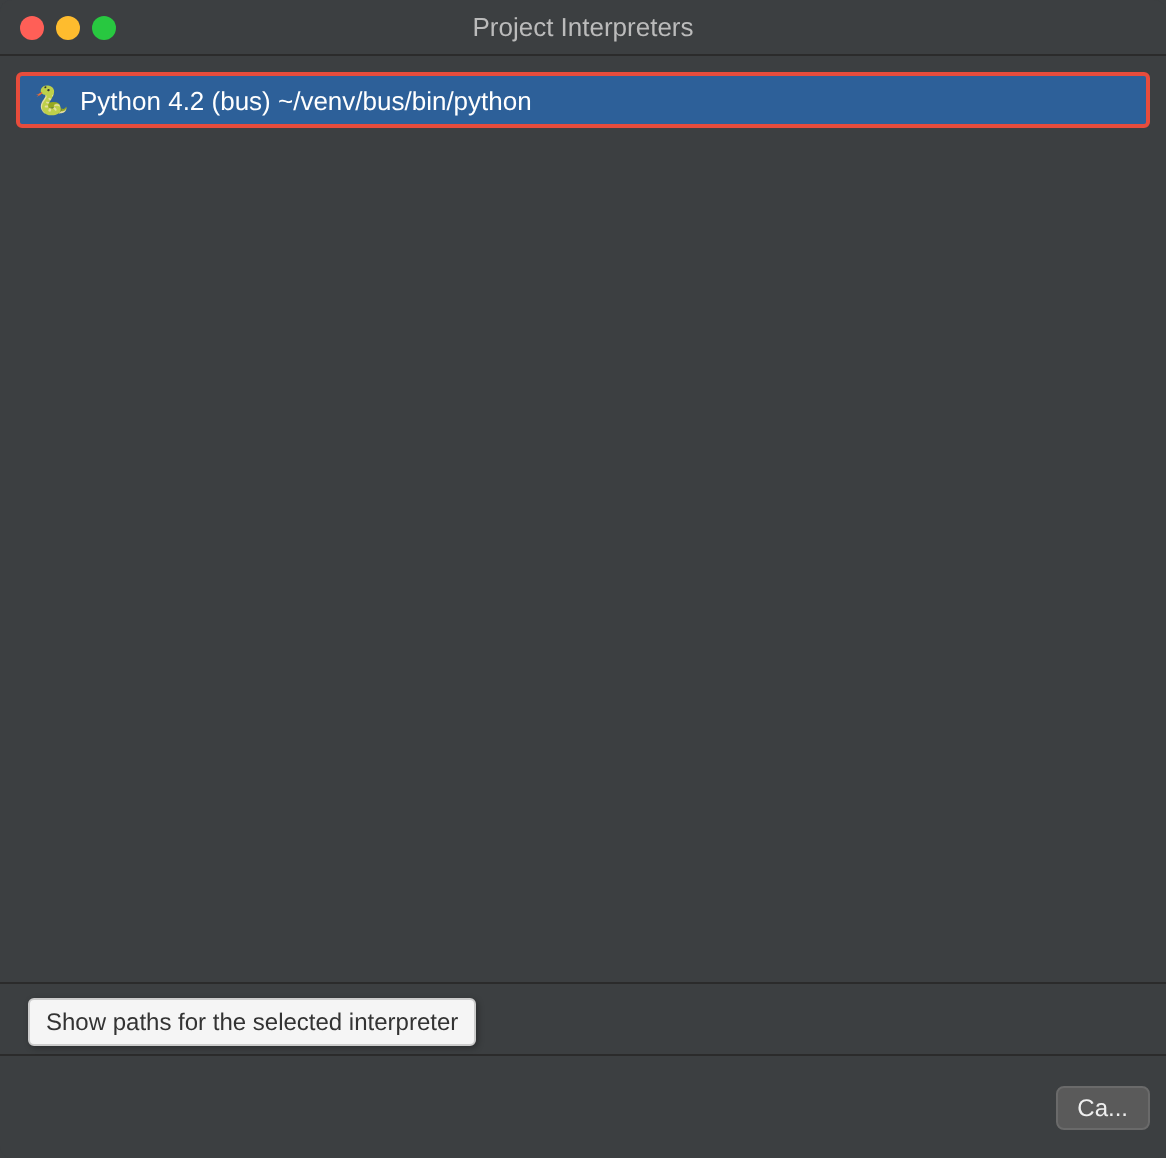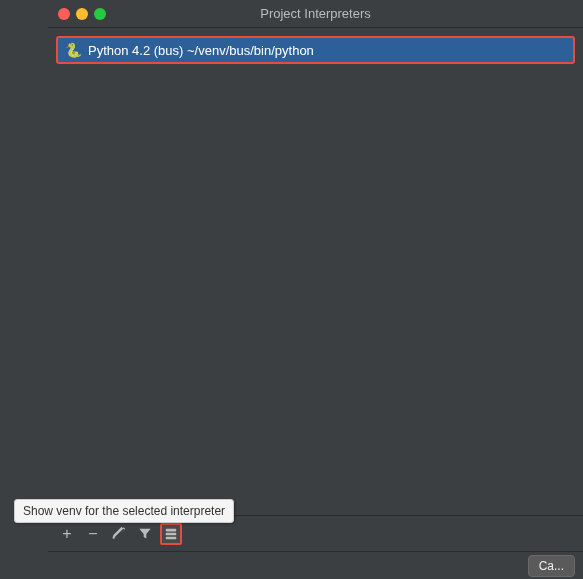--- a/index.html
+++ b/index.html
@@ -22,21 +22,20 @@
 
     .window {
       width: 583px;
       height: 579px;
       background: #3c3f41;
       display: flex;
       flex-direction: column;
       border-radius: 6px;
       overflow: hidden;
       position: relative;
-      padding-left: 48px;
     }
 
     
     .title-bar {
       background: #3c3f41;
       height: 28px;
       display: flex;
       align-items: center;
       justify-content: center;
       position: relative;
@@ -155,21 +154,21 @@
       border-radius: 2px;
     }
 
     .toolbar-btn.highlighted {
       border: 2px solid #e74c3c;
       background: #4a4a4a;
     }
 
     
     .footer {
-      height: 28px;
+      height: 52px;
       background: #3c3f41;
       border-top: 1px solid #2b2b2b;
       display: flex;
       align-items: center;
       justify-content: flex-end;
       padding: 0 8px;
       gap: 8px;
       flex-shrink: 0;
     }
 
@@ -206,21 +205,21 @@
   <div class="content-area">
     <div class="interpreter-list">
       <div class="interpreter-item selected">
         <span class="interpreter-icon">🐍</span>
         <span class="interpreter-label">Python 4.2 (bus) ~/venv/bus/bin/python</span>
       </div>
     </div>
   </div>
 
   <div class="tooltip">
-    <span>Show venv for the selected interpreter</span>
+    <span>Show paths for the selected interpreter</span>
   </div>
 
   <div class="bottom-toolbar">
     <button class="toolbar-btn">+</button>
     <button class="toolbar-btn">−</button>
     <button class="toolbar-btn">
 
       <svg class="icon-svg" viewBox="0 0 16 16" fill="#bbbbbb">
         <path d="M12.146 1.146a1.5 1.5 0 0 1 2.121 2.121l-9 9a1 1 0 0 1-.39.242l-3 1a1 1 0 0 1-1.265-1.265l1-3a1 1 0 0 1 .242-.39l9-9zm1.06 1.06a.5.5 0 0 0-.707 0L3.5 11.207l-.667 2 2-.667L14.207 3.56a.5.5 0 0 0 0-.707l-.999-.948z"></path>
       </svg>

